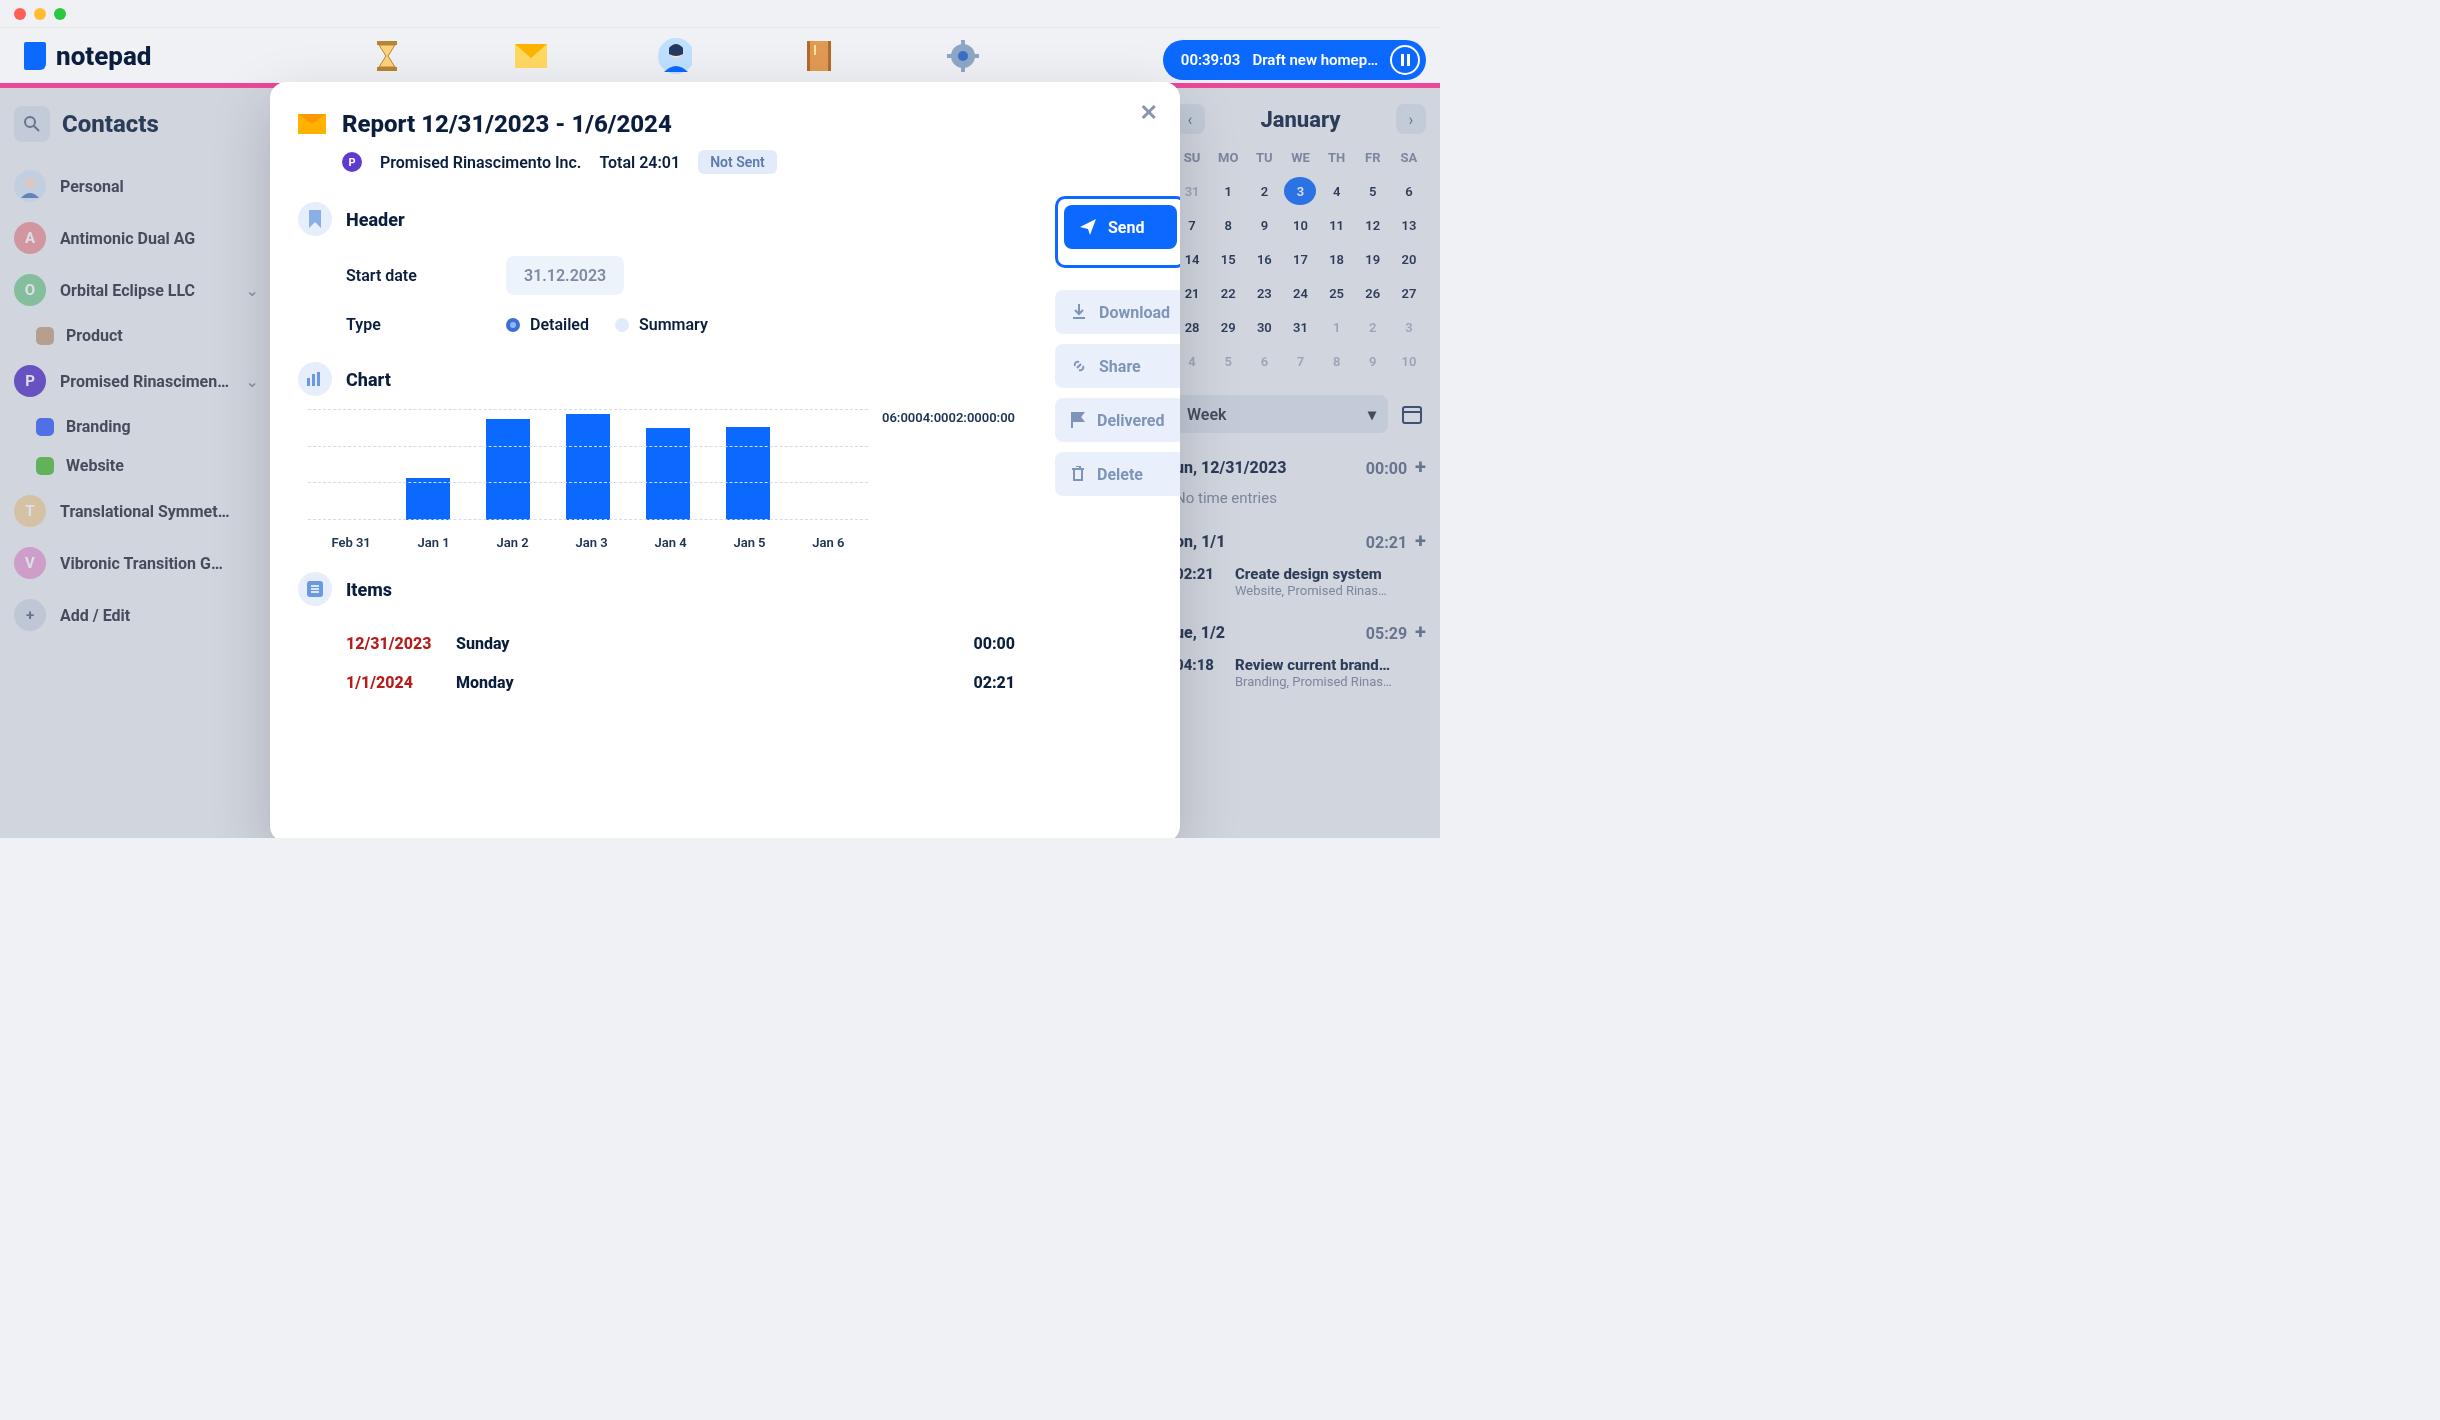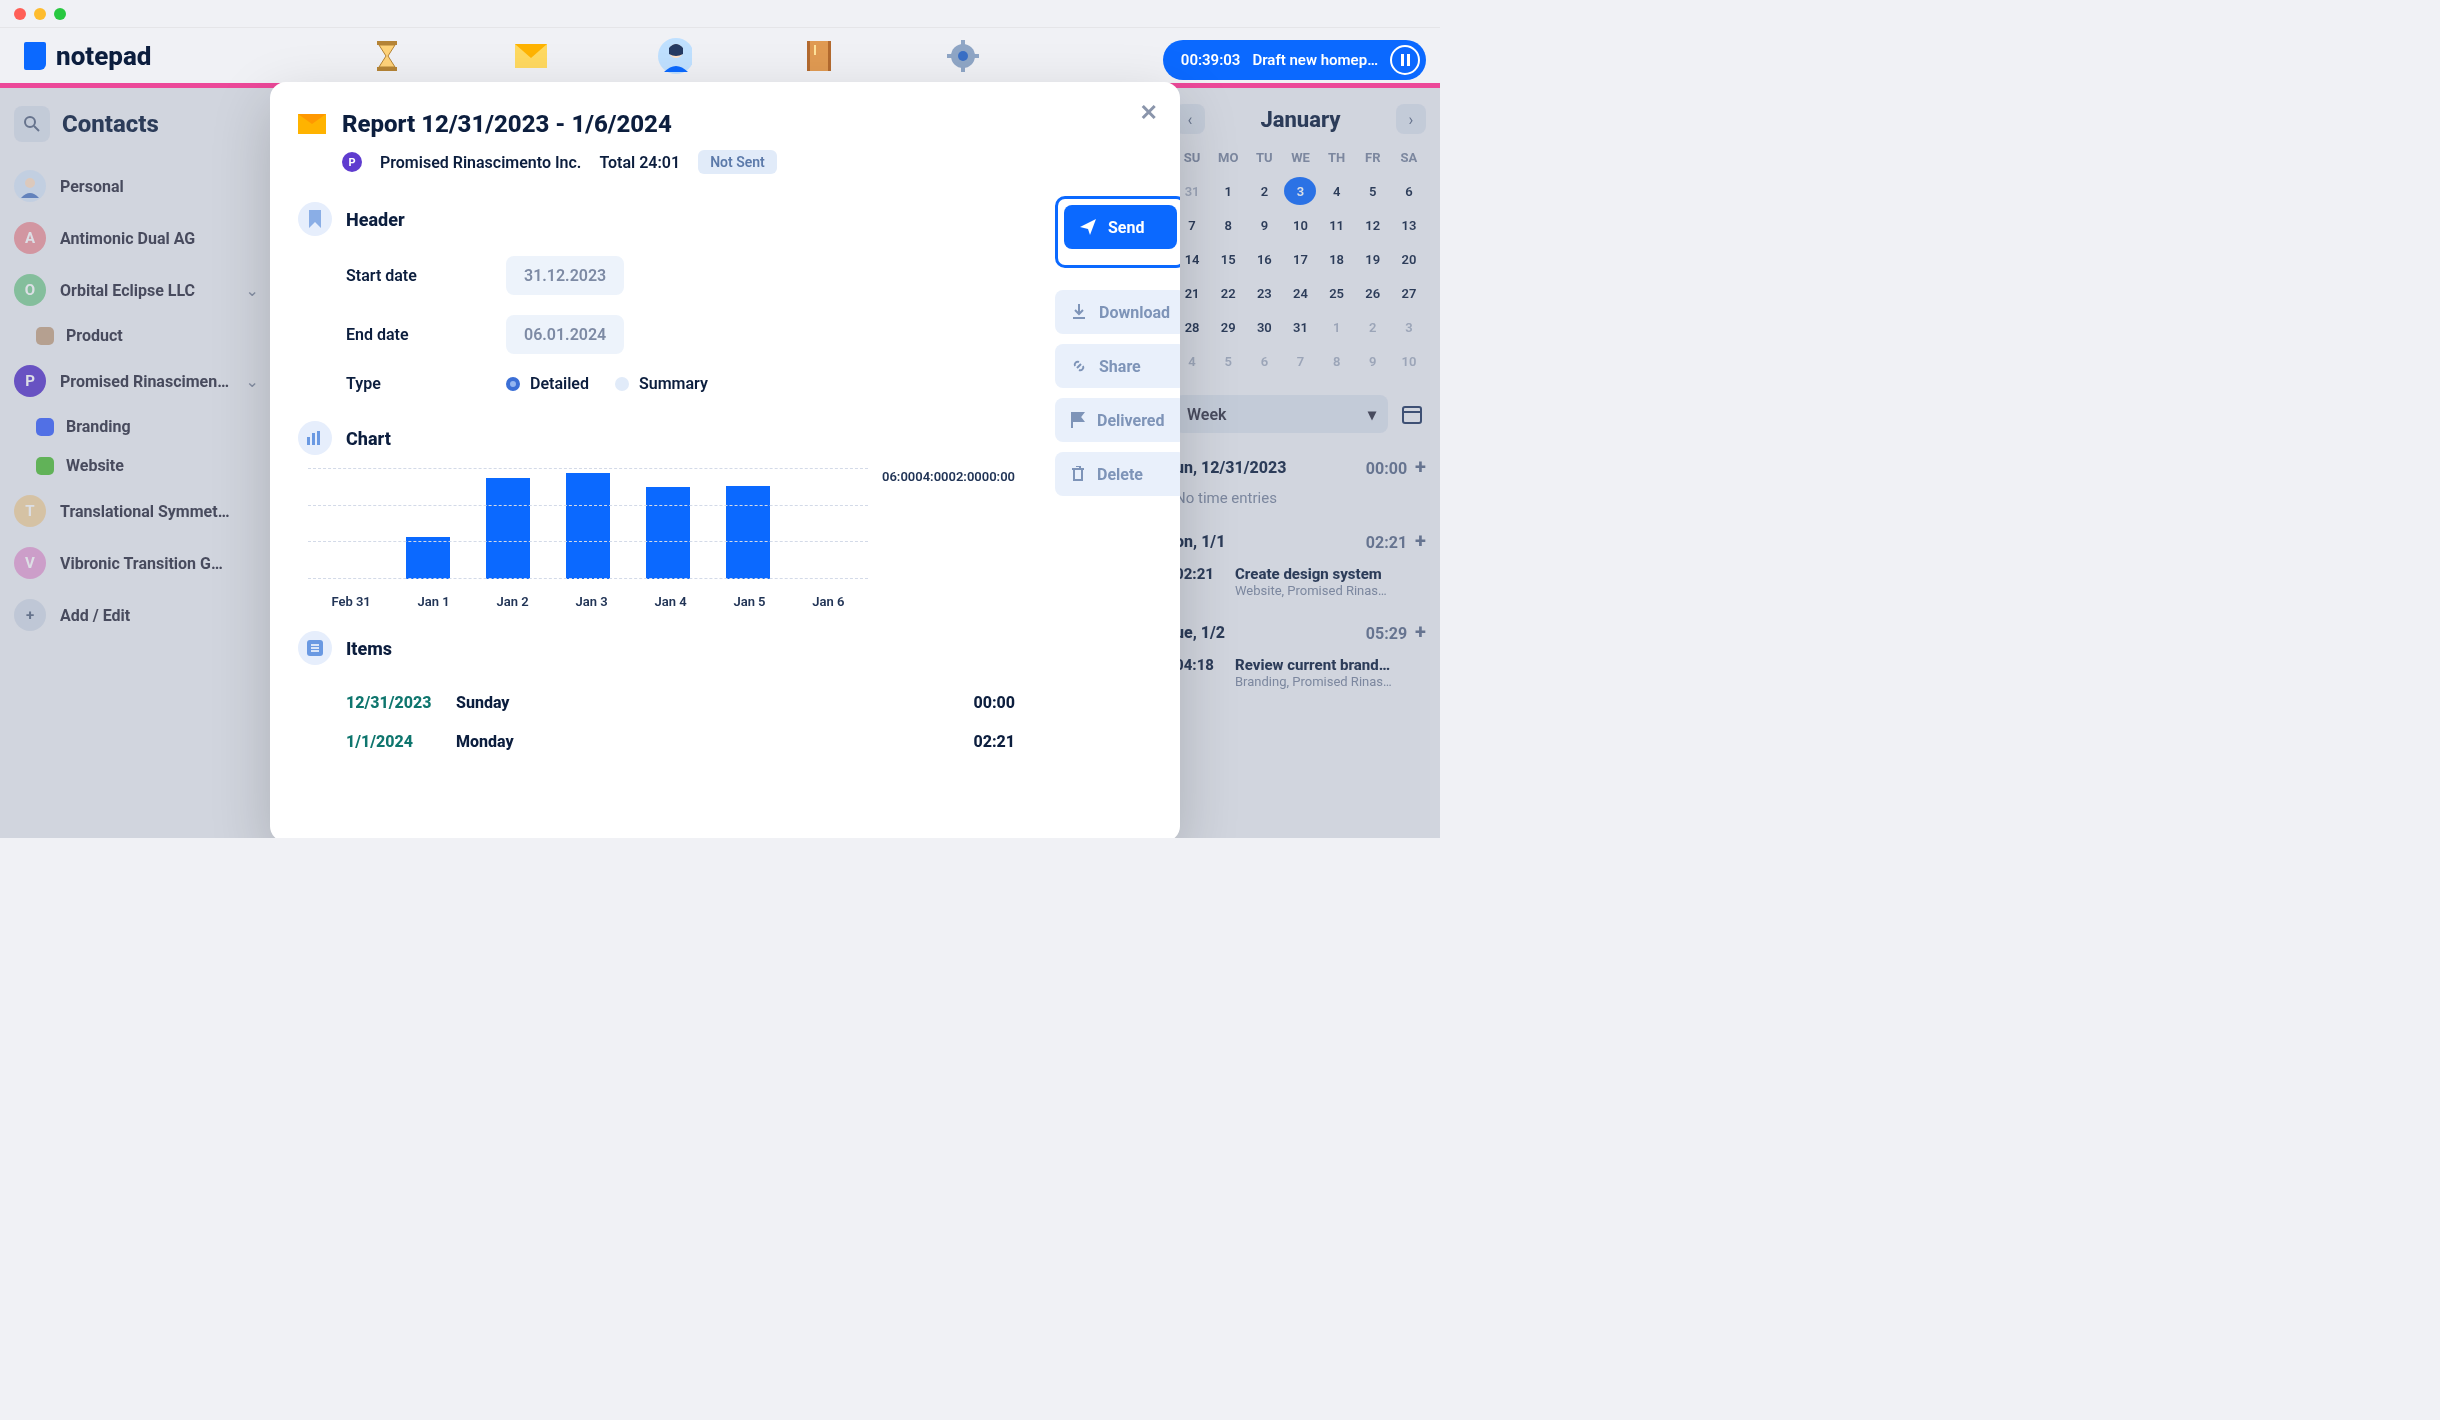--- a/index.html
+++ b/index.html
@@ -104,21 +104,21 @@
 .ylabels { display:flex; flex-direction:row; justify-content:space-between; font-size:13px; color:#213456; font-weight:600; padding-bottom:18px;}
 
 
 .action-ring { border:3px solid #0b69ff; border-radius:10px; padding:6px; margin-bottom:22px;}
 .action-btn { height:44px; border-radius:8px; display:flex; align-items:center; gap:12px; padding:0 16px; font-weight:700; font-size:16px; margin-bottom:10px;}
 .primary { background:#0b69ff; color:#fff; }
 .ghost { background:#e9f0fb; color:#7e94b8; }
 
 .items-table { margin-left:48px; margin-top:18px; }
 .item-row { display:flex; align-items:center; padding:10px 0; font-size:16px; }
-.item-row .date { width:110px; font-weight:800; color:#0f766e;}
+.item-row .date { width:110px; font-weight:800; color:#b91c1c;}
 .item-row .dow { flex:1; font-weight:800; color:#0c1e3e; }
 .item-row .time { font-weight:800; color:#0c1e3e; }
 
 svg { display:block; }
 </style>
 </head>
 <body>
 
 <div class="titlebar">
   <div class="tb-dot tb-red"></div>
@@ -378,24 +378,20 @@
               <path d="M1 0 H13 V18 L7 12 L1 18 Z" fill="#8aaee6"></path>
             </svg>
           </div>
         <div class="sec-title">Header</div>
       </div>
       <div class="form-row">
         <div class="form-label">Start date</div>
         <div class="pillval">31.12.2023</div>
       </div>
       <div class="form-row">
-        <div class="form-label">End date</div>
-        <div class="pillval">06.01.2024</div>
-      </div>
-      <div class="form-row">
         <div class="form-label">Type</div>
         <div class="radio-group">
           <div class="radio">
               <div class="rdot on"></div>
               <span>Detailed</span>
             </div>
           <div class="radio">
               <div class="rdot off"></div>
               <span>Summary</span>
             </div>

